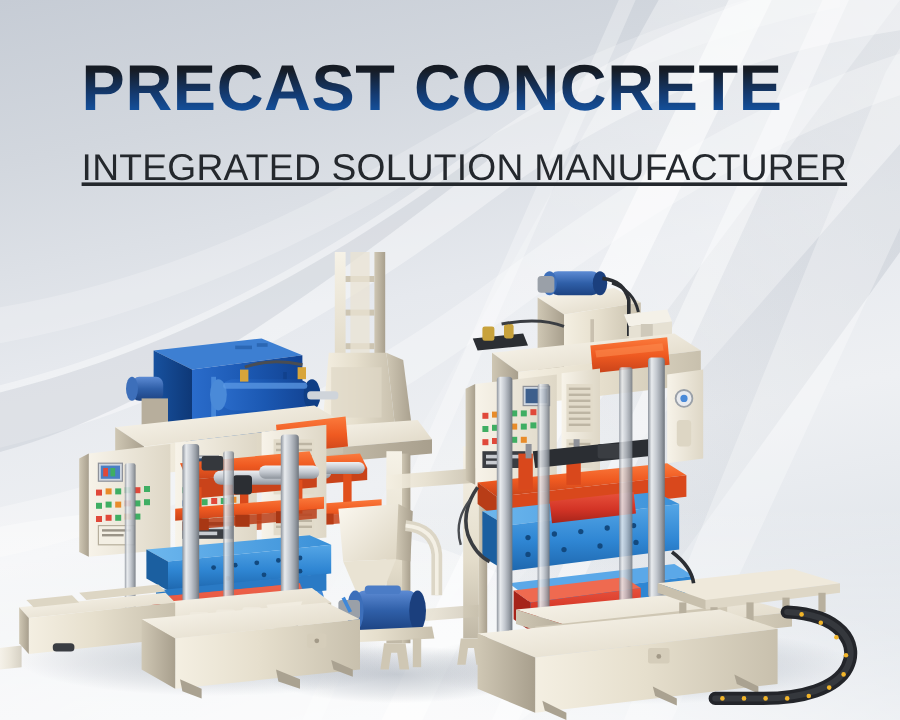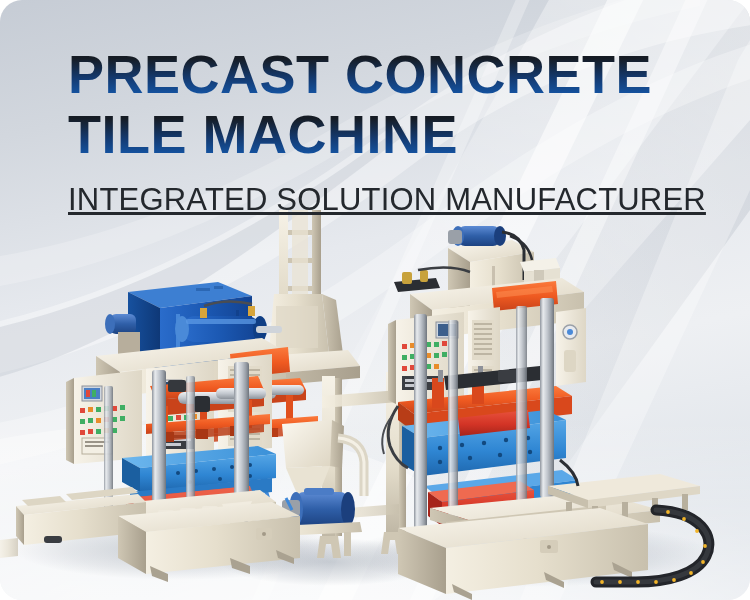--- a/index.html
+++ b/index.html
@@ -10,21 +10,20 @@
   }
 
   #banner {
     position:relative;
     width:750px;
     height:600px;
     overflow:hidden;
     background:
       radial-gradient(ellipse 120% 70% at 50% 118%, #ffffff 0%, rgba(255,255,255,0.0) 60%),
       linear-gradient(168deg, #c6ccd5 0%, #d2d7de 18%, #e6e9ee 42%, #eef0f3 62%, #e3e7ec 80%, #d6dce4 100%);
-    border-radius: 22px;
   }
 
   
   .bg-svg { position:absolute; inset:0; width:750px; height:600px; }
 
   
   .headline-wrap {
     position:absolute;
     left:68px; top:44px;
     width:640px;
@@ -105,21 +104,20 @@
 
     <path d="M-40,336 C110,306 252,238 402,126 L406,134 C258,246 118,356 -40,386 Z" fill="#a8b0bb" opacity="0.25"></path>
 
     <ellipse cx="150" cy="545" rx="320" ry="120" fill="#ffffff" opacity="0.40"></ellipse>
 
     <rect x="0" y="420" width="750" height="180" fill="url(#gFloorGlow)" opacity="0.55"></rect>
   </svg>
 
   <div class="headline-wrap">
     <span class="title-line">PRECAST CONCRETE</span>
-    <span class="title-line">TILE MACHINE</span>
     <span class="subtitle-line">INTEGRATED SOLUTION MANUFACTURER</span>
   </div>
 
   <div class="scene">
   <svg width="750" height="390" viewBox="0 0 750 390">
     <defs>
 
       <linearGradient id="cream" x1="0" y1="0" x2="1" y2="0">
         <stop offset="0%" stop-color="#f4efe2"></stop>
         <stop offset="45%" stop-color="#e6dfcd"></stop>

